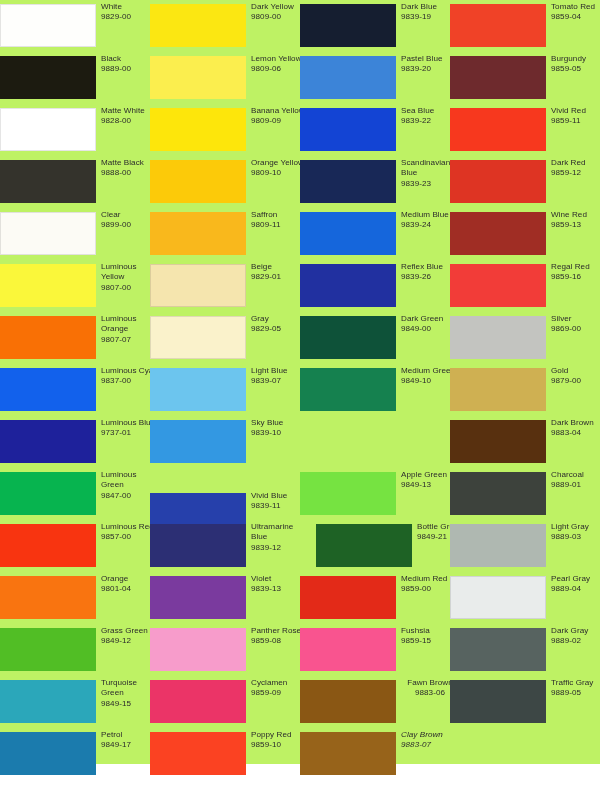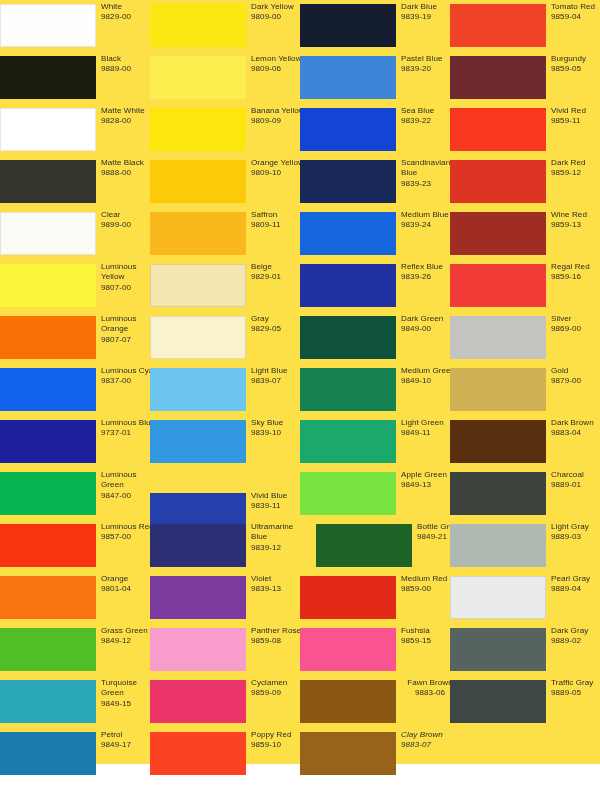--- a/index.html
+++ b/index.html
@@ -13,21 +13,21 @@
     width: 600px;
     height: 786px;
     font-family: "Liberation Sans", sans-serif;
     overflow: hidden;
     position: relative;
   }
   #chart {
     position: relative;
     width: 600px;
     height: 764px;
-    background: #fde047;
+    background: #bef264;
   }
   .swatch-cell {
     position: absolute;
     display: block;
   }
   .swatch {
     position: absolute;
     left: 0;
     top: 0;
     width: 96px;
@@ -315,27 +315,20 @@
         <span class="code">9849-00</span>
       </div>
     </div>
     <div class="swatch-cell" style="left: 300px; top: 368px; width: 159px; height: 43px;">
       <div class="swatch" title="#15814F" style="background: rgb(21, 129, 79); width: 96px; height: 43px;"></div>
       <div class="label">
         <span class="name">Medium Green</span>
         <span class="code">9849-10</span>
       </div>
     </div>
-    <div class="swatch-cell" style="left: 300px; top: 420px; width: 159px; height: 43px;">
-      <div class="swatch" title="#1AA86C" style="background: rgb(26, 168, 108); width: 96px; height: 43px;"></div>
-      <div class="label">
-        <span class="name">Light Green</span>
-        <span class="code">9849-11</span>
-      </div>
-    </div>
     <div class="swatch-cell" style="left: 300px; top: 472px; width: 159px; height: 43px;">
       <div class="swatch" title="#76E341" style="background: rgb(118, 227, 65); width: 96px; height: 43px;"></div>
       <div class="label">
         <span class="name">Apple Green</span>
         <span class="code">9849-13</span>
       </div>
     </div>
     <div class="swatch-cell" style="left: 316px; top: 524px; width: 159px; height: 43px;">
       <div class="swatch" title="#1E6225" style="background: rgb(30, 98, 37); width: 96px; height: 43px;"></div>
       <div class="label">

